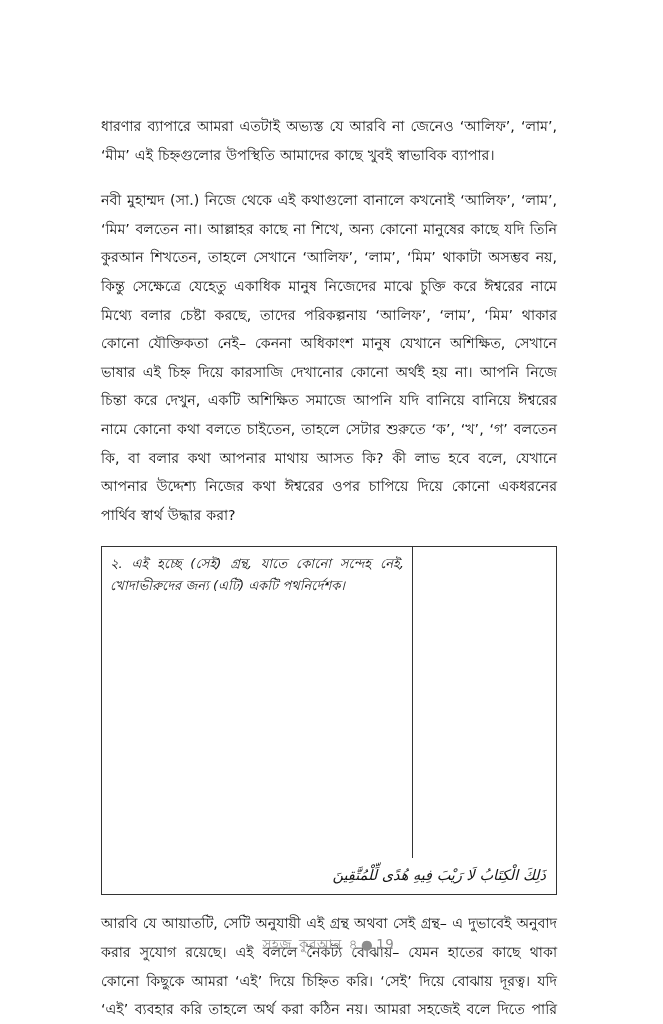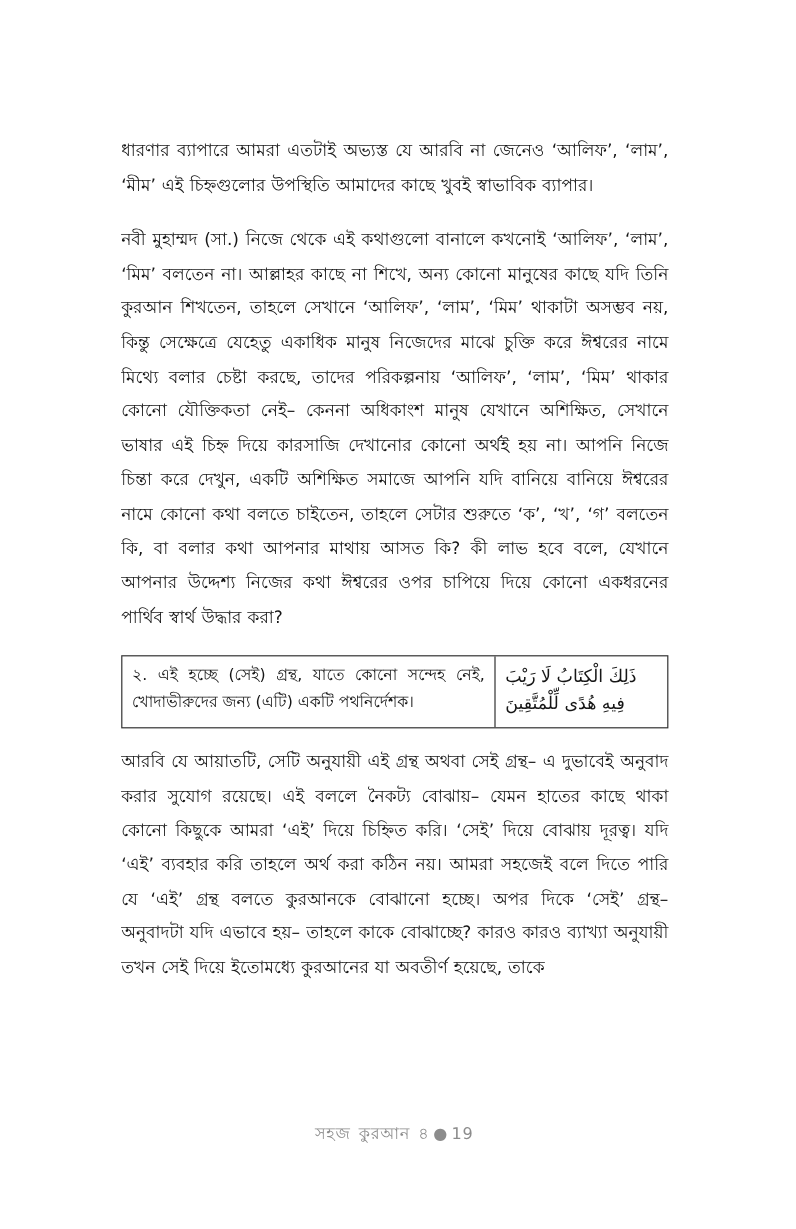--- a/index.html
+++ b/index.html
@@ -47,43 +47,45 @@
   }
 
   p.para:last-of-type {
     margin-bottom: 18px;
   }
 
   .ayat-box {
     margin: 6px 0 14px 0;
     border: 1px solid #333333;
     display: flex;
+    flex-direction: column;
     width: 456px;
     box-sizing: border-box;
     background: #ffffff;
+    font-style: italic;
   }
 
   .ayat-bn {
     flex: 0 0 311px;
     width: 311px;
     box-sizing: border-box;
     border-right: 1px solid #333333;
     padding: 6px 8px 7px 8px;
     font-size: 13.1px;
     line-height: 22px;
     text-align: justify;
     color: #161616;
   }
 
   .ayat-ar {
     flex: 1 1 auto;
     box-sizing: border-box;
     padding: 6px 10px 7px 8px;
     direction: rtl;
-    text-align: left;
+    text-align: right;
     font-size: 14.5px;
     line-height: 23px;
     font-family: "DejaVu Sans", "Liberation Sans", sans-serif;
     color: #161616;
   }
 
   .footer {
     position: absolute;
     left: 0;
     top: 934px;

